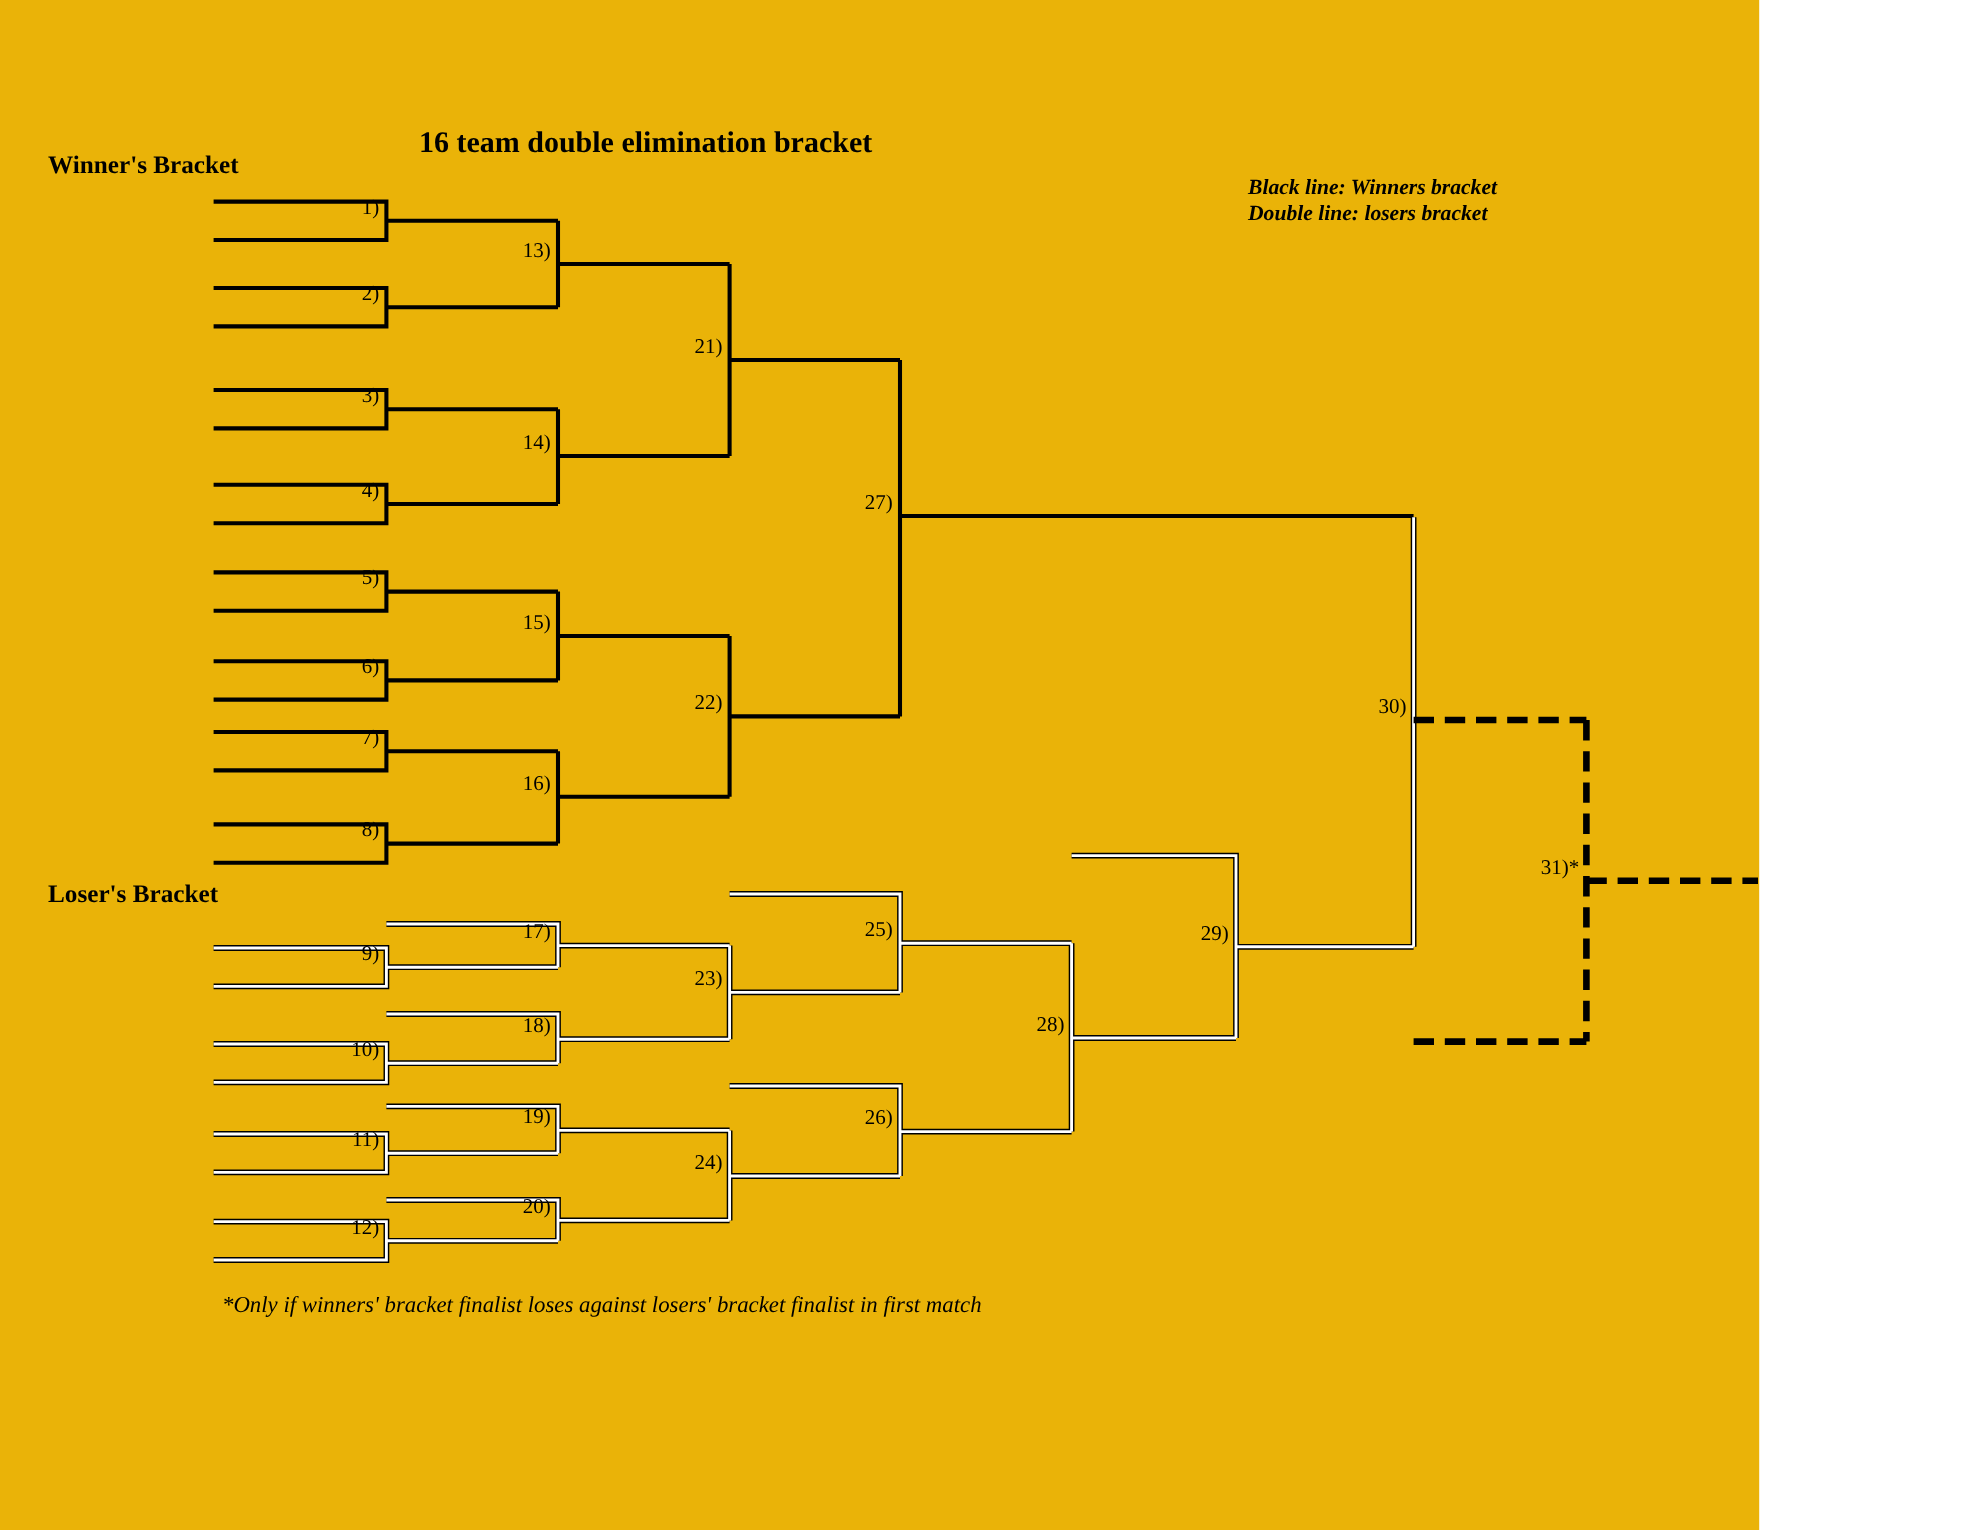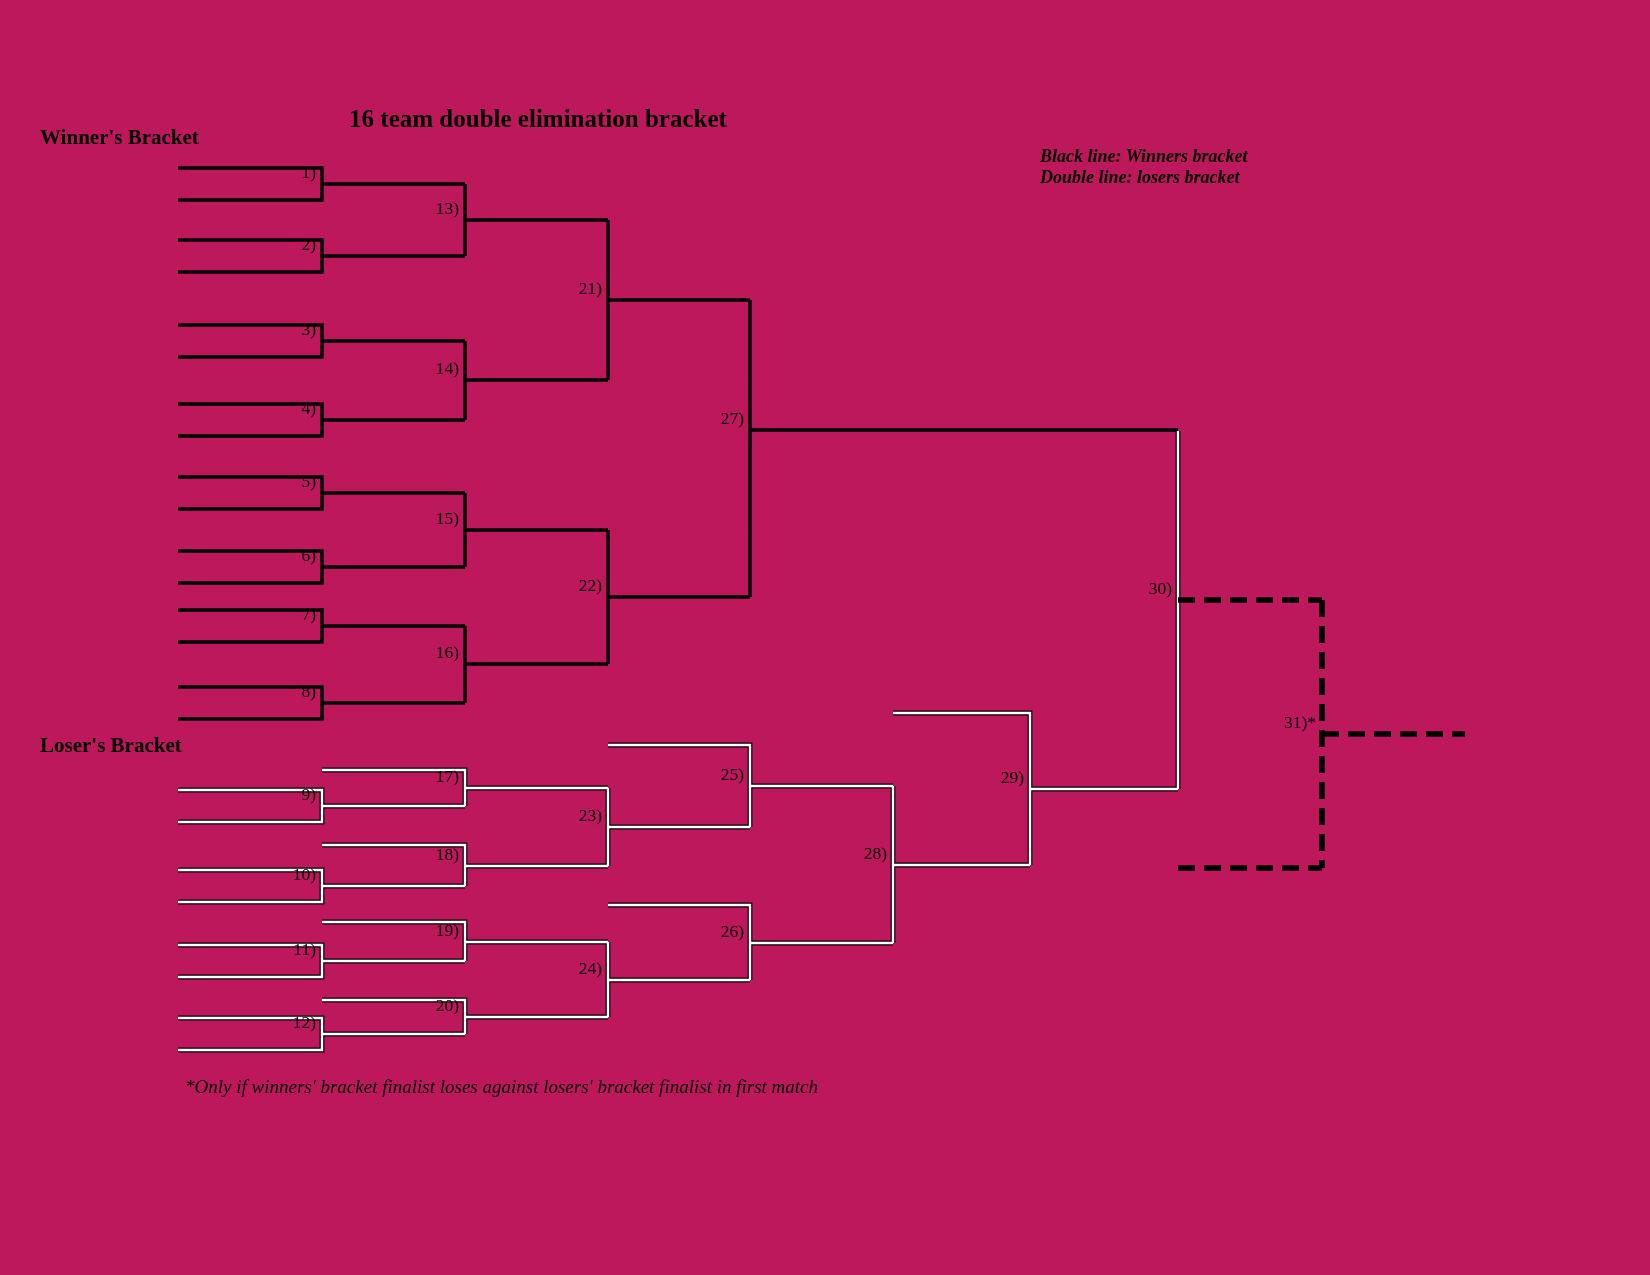--- a/index.html
+++ b/index.html
@@ -1,17 +1,17 @@
 <!DOCTYPE html>
 <html><head>
 <meta charset="utf-8">
 <style>
   html, body { margin: 0; padding: 0; background: #ffffff; }
   .page {
-    width: 1650px; height: 1275px; background: #be185d;
+    width: 1466px; height: 1275px; background: #eab308;
     position: relative; overflow: hidden;
     font-family: "Liberation Serif", serif;
   }
   svg { display: block; }
   text { fill: #000000; font-family: "Liberation Serif", serif; }
   .title       { font-size: 25px; font-weight: bold; text-anchor: middle; }
   .section-lbl { font-size: 21px; font-weight: bold; }
   .legend-txt  { font-size: 18px; font-weight: bold; font-style: italic; }
   .footnote    { font-size: 19px; font-style: italic; }
   .mlabel      { font-size: 17.5px; text-anchor: end; }

